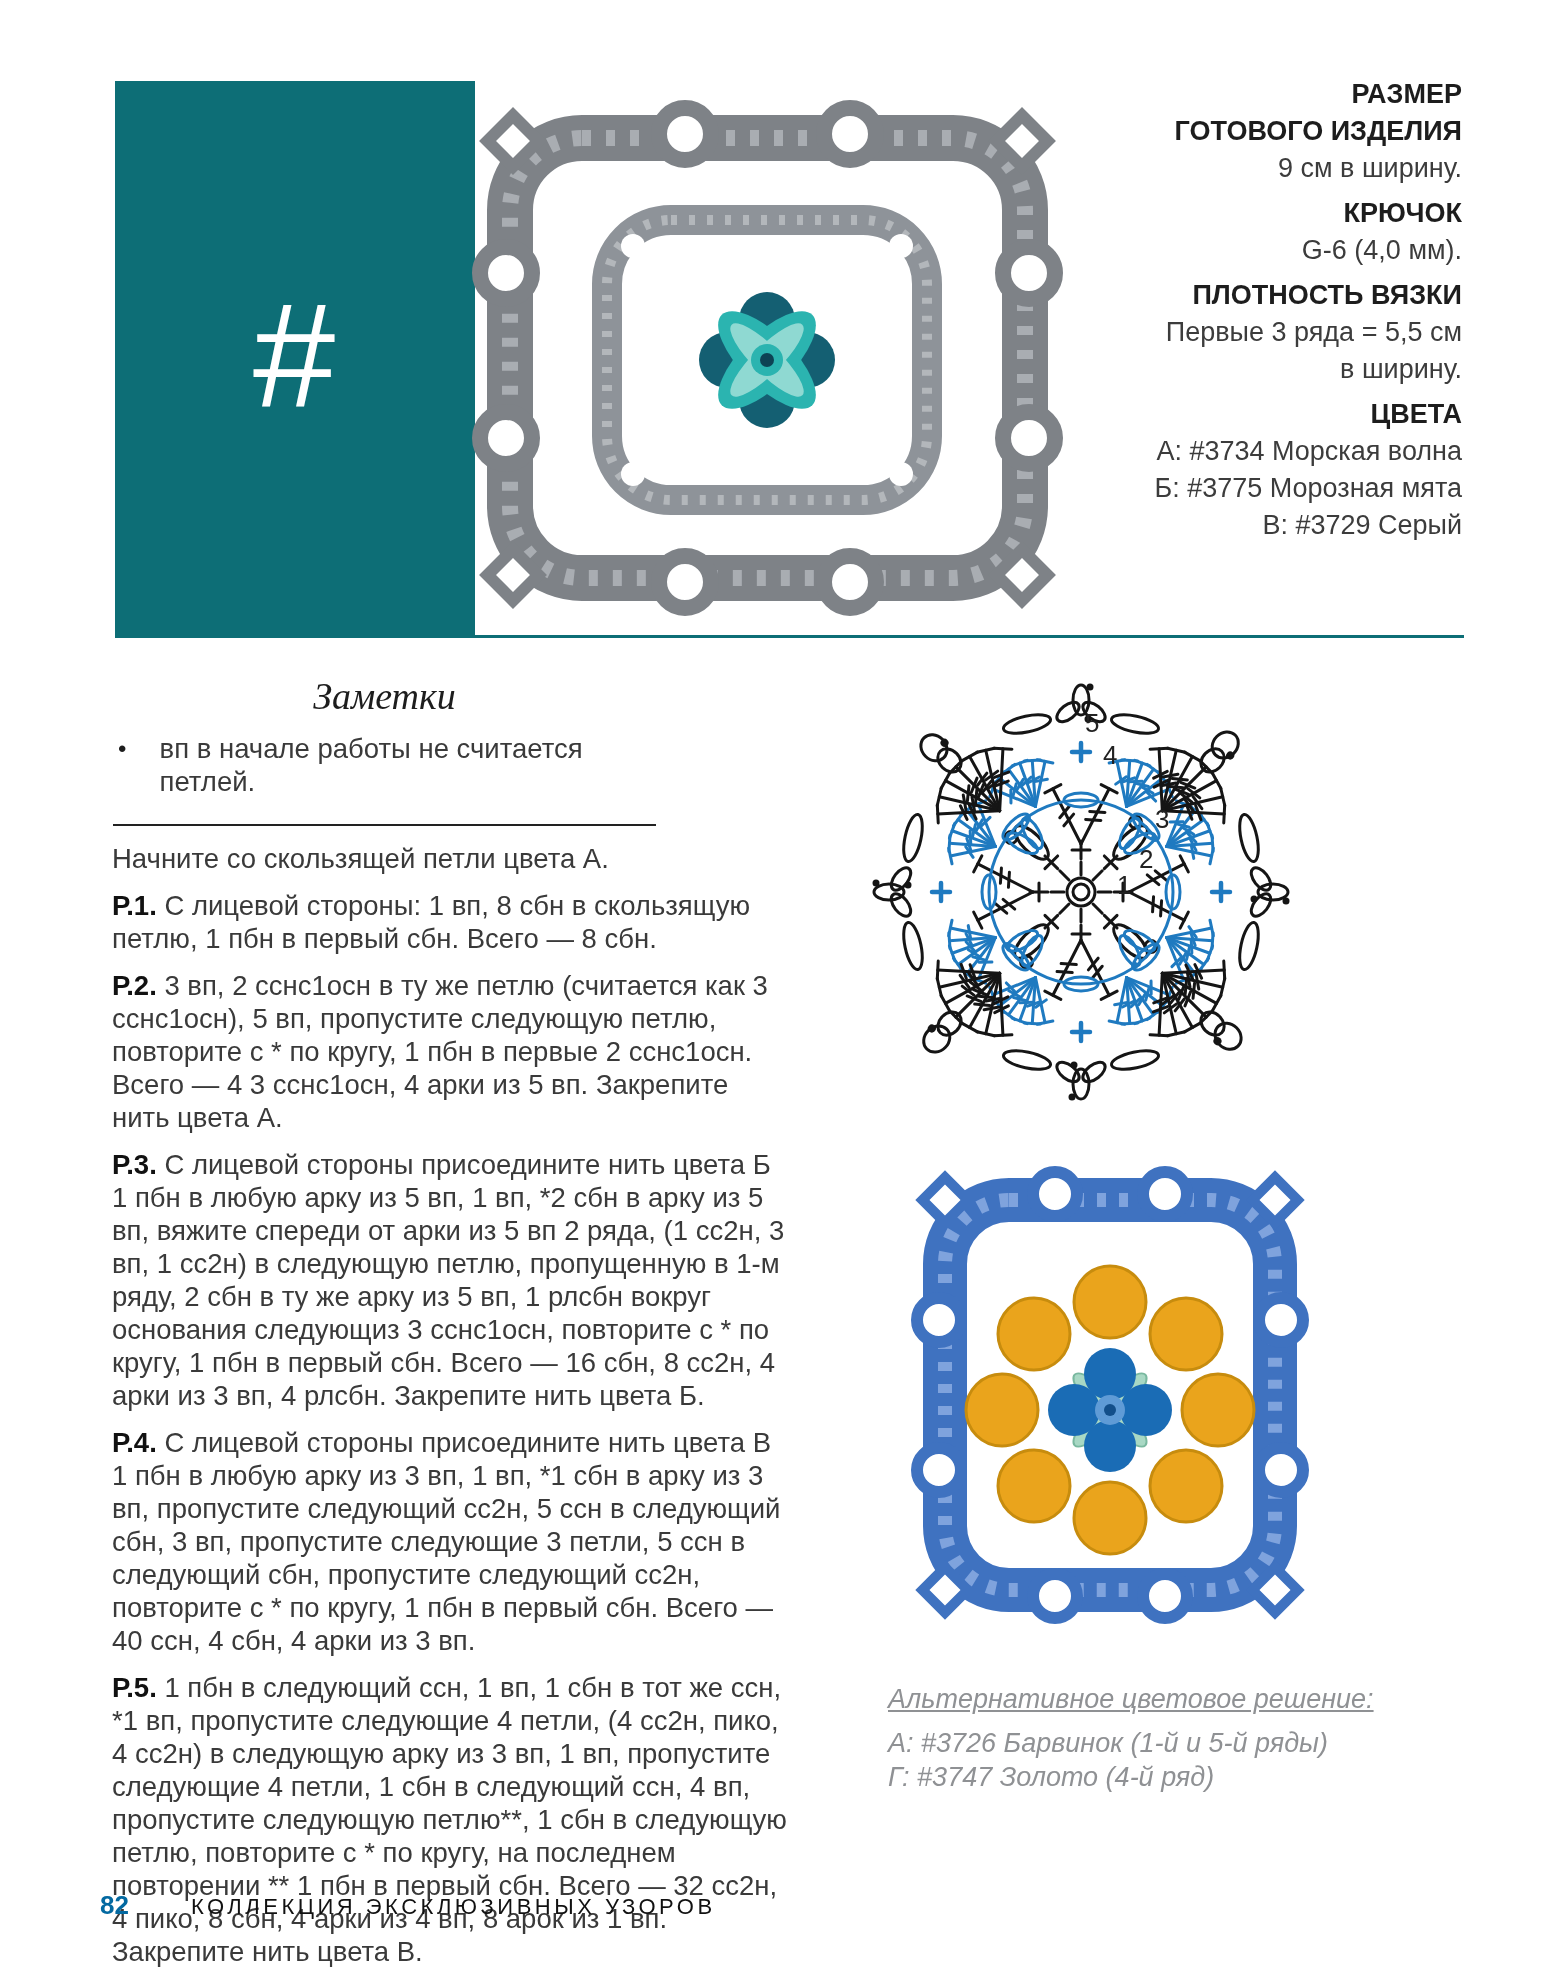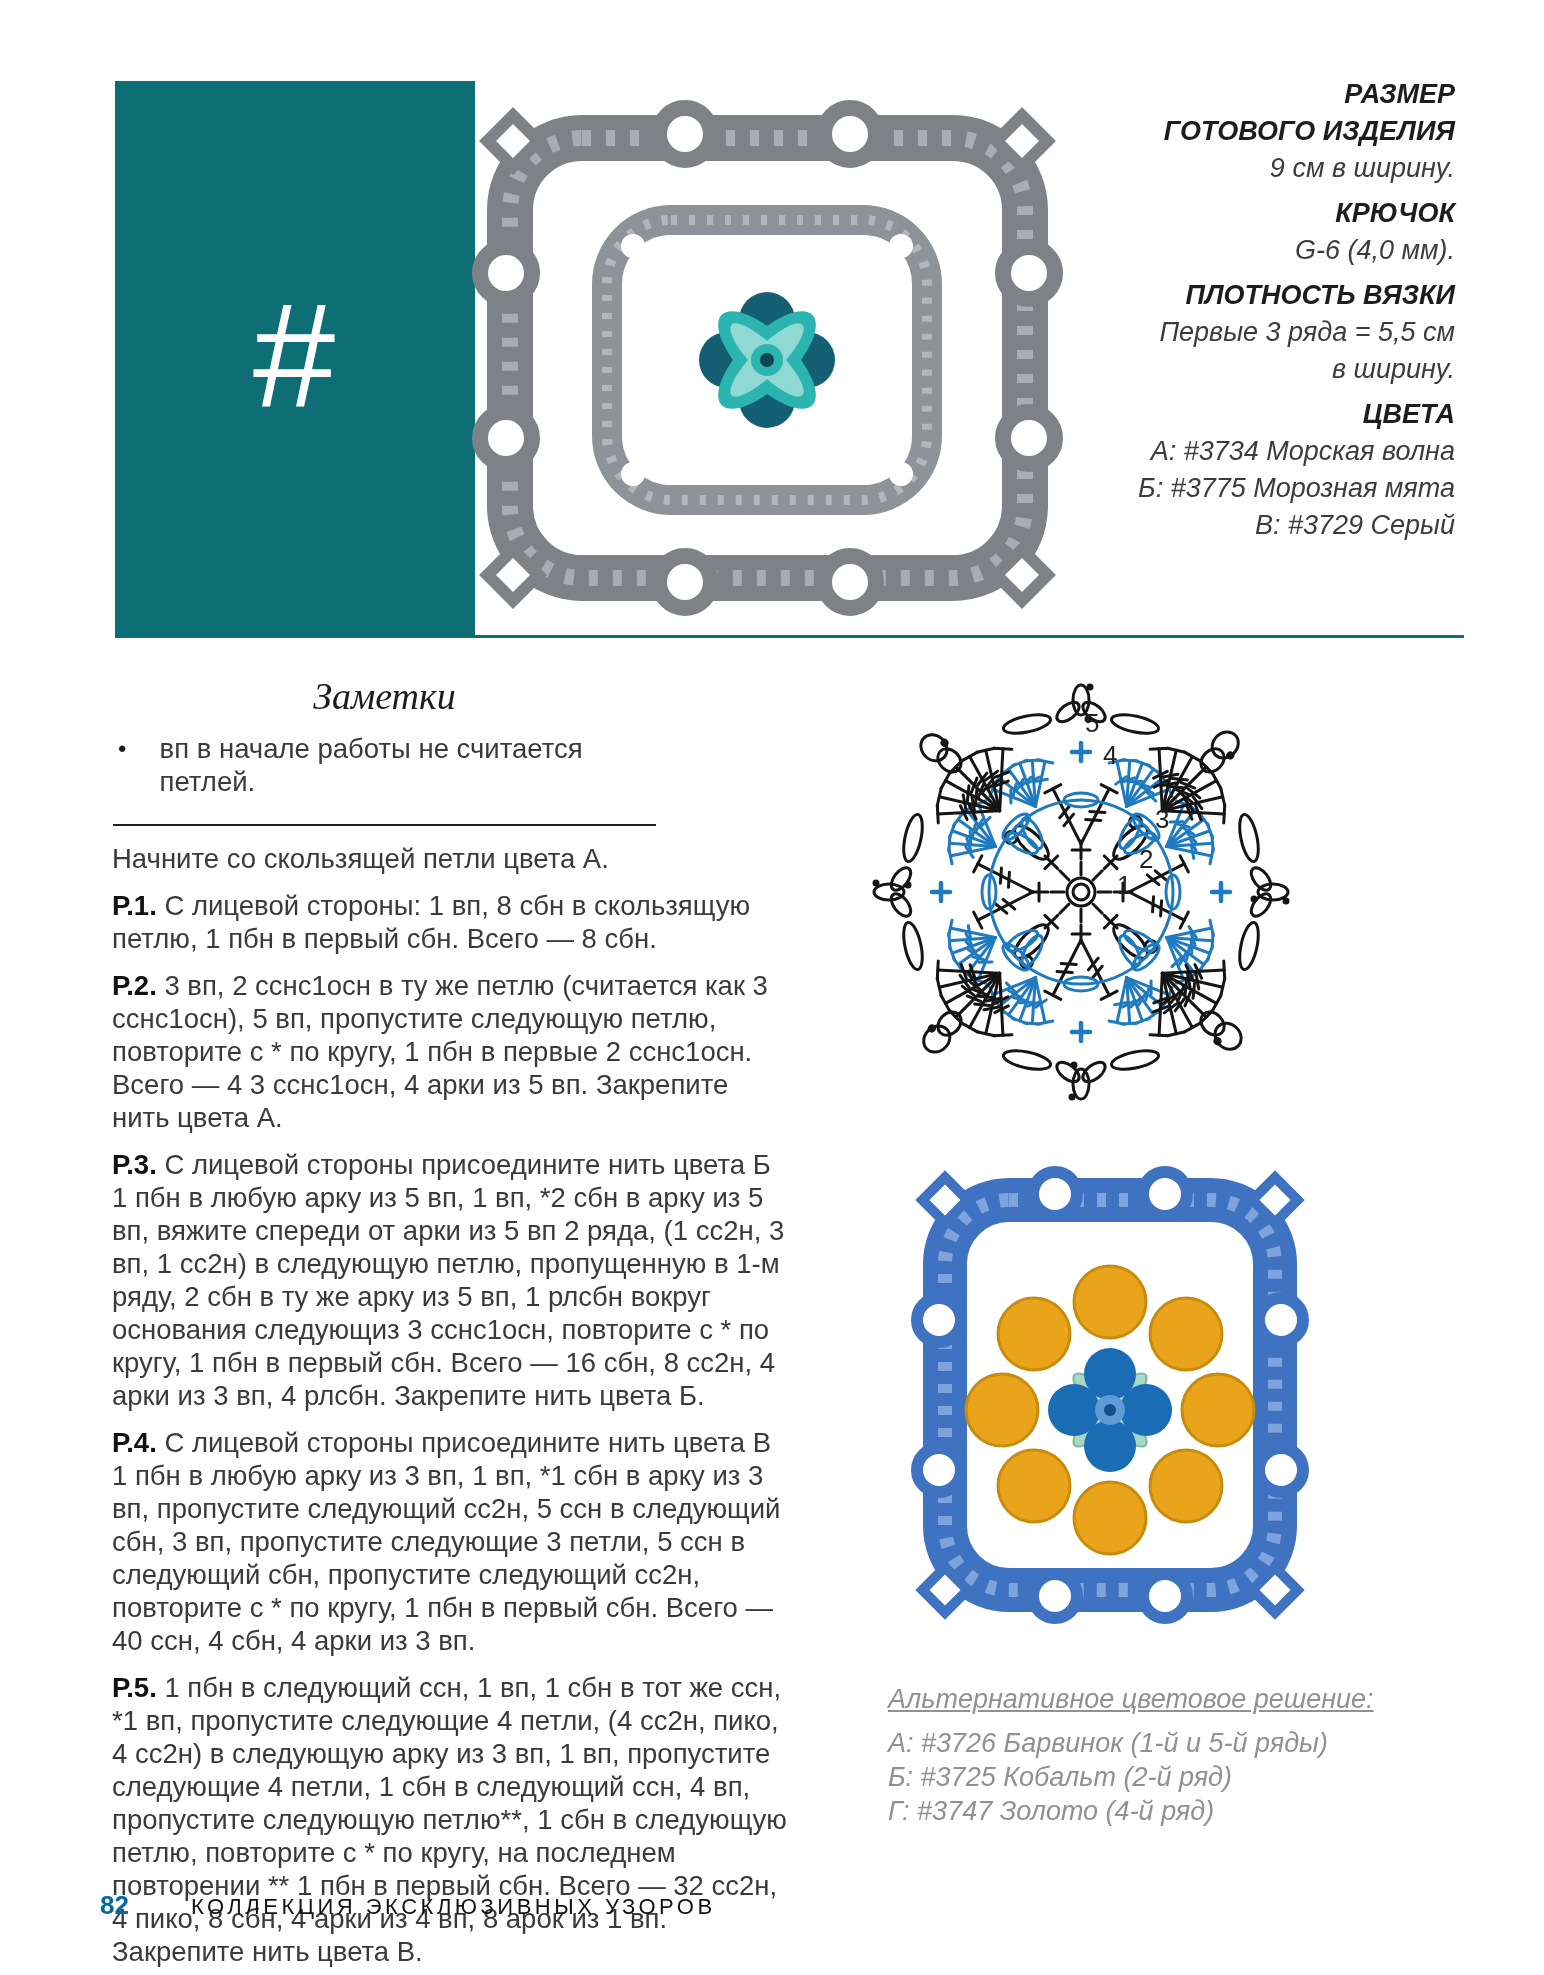--- a/index.html
+++ b/index.html
@@ -15,22 +15,22 @@
   .badge .hash{
     color:#ffffff;font-style:italic;font-weight:400;font-size:148px;line-height:1;
     margin-right:6px;transform:translateY(-4px);
   }
   .badge .num{
     color:#ffffff;font-style:italic;font-weight:800;font-size:152px;line-height:1;
     letter-spacing:-4px;
   }
   
   .specs{
-    position:absolute;right:89px;top:76px;text-align:right;
-    font-size:27px;line-height:37px;color:#3c3c3c;white-space:nowrap;font-style:italic;
+    position:absolute;right:82px;top:76px;text-align:right;
+    font-size:27px;line-height:37px;color:#3c3c3c;white-space:nowrap;
   }
   .spec-h{font-weight:bold;color:#1d1d1d;}
   .gap{margin-top:8px;}
   
   .teal-rule{position:absolute;left:475px;top:635px;width:989px;height:3px;background:#0d6e76;}
   
   .notes{position:absolute;left:112px;top:676px;width:545px;}
   .notes-heading{
     font-family:"Liberation Serif",serif;font-style:italic;font-weight:500;
     font-size:38px;line-height:40px;color:#1d1d1d;text-align:center;margin:0 0 16px 0;
@@ -451,21 +451,20 @@
       <circle cx="225" cy="326" r="26" fill="#1a6cb5"></circle>
       <circle cx="189" cy="290" r="26" fill="#1a6cb5"></circle>
       <circle cx="225" cy="290" r="15" fill="#5f9bd6"></circle>
       <circle cx="225" cy="290" r="6" fill="#134f8a"></circle>
     </g>
   </svg>
 
   <div class="altcolors">
     <div class="ac-h">Альтернативное цветовое решение:</div>
     <div>А: #3726 Барвинок (1-й и 5-й ряды)</div>
-    <div>Б: #3725 Кобальт (2-й ряд)</div>
     <div>Г: #3747 Золото (4-й ряд)</div>
   </div>
 
   <div class="footer">
     <span class="fnum">82</span>
     <span class="ftitle">КОЛЛЕКЦИЯ ЭКСКЛЮЗИВНЫХ УЗОРОВ</span>
   </div>
 
 </div>
 

